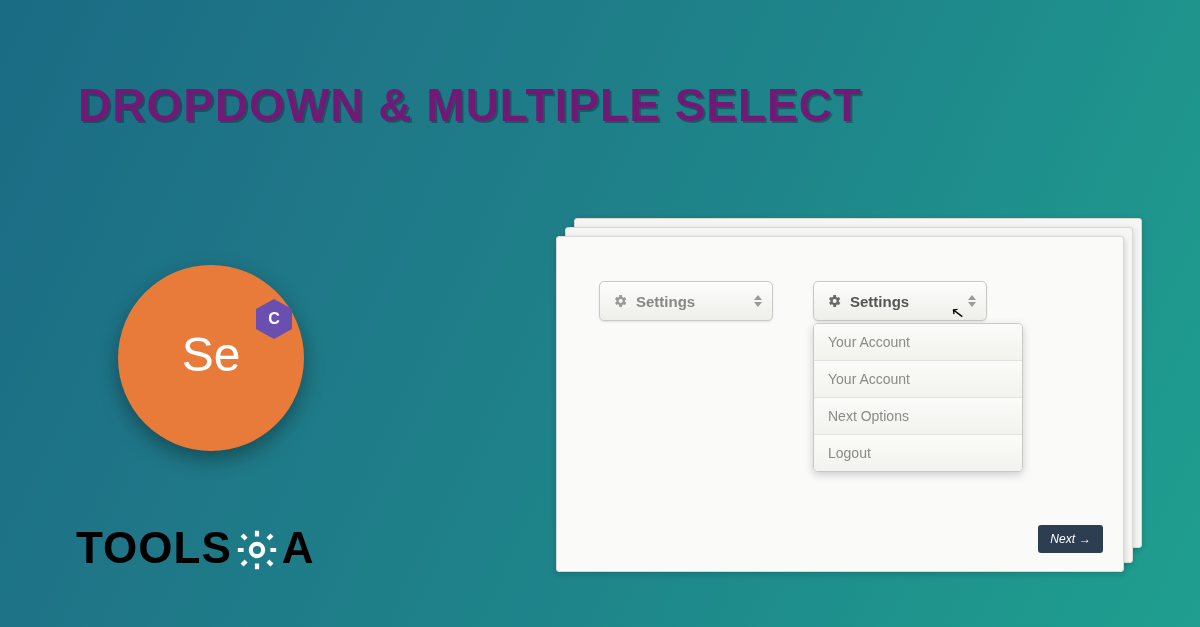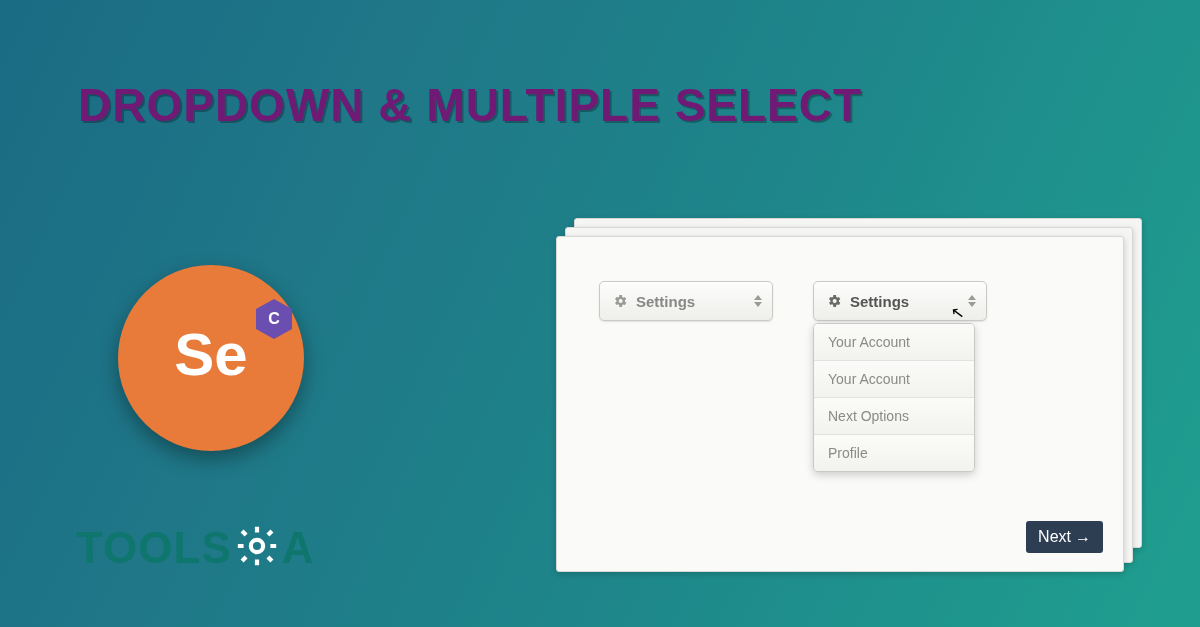--- a/index.html
+++ b/index.html
@@ -30,22 +30,22 @@
     height: 186px;
     border-radius: 50%;
     background: #e87b3a;
     box-shadow: 0 8px 20px rgba(0,0,0,0.35);
     display: flex;
     align-items: center;
     justify-content: center;
   }
   .se-text {
     color: #fff;
-    font-size: 60px;
-    font-weight: 700;
+    font-size: 48px;
+    font-weight: 400;
     font-family: Arial, sans-serif;
     position: relative;
     top: -4px;
   }
   .se-c {
     position: absolute;
     top: 34px;
     right: 12px;
     width: 36px;
     height: 40px;
@@ -58,22 +58,22 @@
     font-weight: 700;
     border-radius: 4px;
     clip-path: polygon(50% 0%, 100% 25%, 100% 75%, 50% 100%, 0% 75%, 0% 25%);
   }
   
   .logo {
     position: absolute;
     bottom: 54px;
     left: 76px;
     display: flex;
-    align-items: flex-start;
-    color: #0f766e;
+    align-items: flex-end;
+    color: #000000;
     font-family: "Arial Black", Arial, sans-serif;
     font-size: 44px;
     font-weight: 700;
     letter-spacing: 1px;
   }
   .logo .gear {
     display: inline-flex;
     align-items: center;
     justify-content: center;
     margin: 0 2px;
@@ -136,21 +136,21 @@
     left: 394px;
     font-size: 16px;
     color: #000;
     transform: rotate(-8deg);
   }
   
   .menu {
     position: absolute;
     top: 86px;
     left: 256px;
-    width: 162px;
+    width: 210px;
     border: 1px solid #c9c9c5;
     border-radius: 5px;
     background: #fafaf8;
     box-shadow: 0 3px 8px rgba(0,0,0,0.18);
     overflow: hidden;
   }
   .menu-item {
     padding: 10px 14px;
     font-size: 14px;
     color: #8a8a86;
@@ -158,26 +158,27 @@
     background: linear-gradient(#fbfbf9, #f2f2ee);
   }
   .menu-item:last-child { border-bottom: none; }
   
   .next-btn {
     position: absolute;
     bottom: 18px;
     right: 20px;
     background: #2d3e52;
     color: #fff;
-    font-size: 16px;
+    font-size: 12px;
     padding: 7px 12px;
     border-radius: 3px;
     display: flex;
     align-items: center;
     gap: 4px;
+    font-style: italic;
   }
 </style>
 </head>
 <body>
 
 <div class="title">
   <span>DROPDOWN &amp; MULTIPLE SELECT</span><br>
 </div>
 
 <div class="se-badge">
@@ -226,21 +227,21 @@
           <span class="tri down"></span>
       </span>
     </div>
 
     <span class="cursor">↖</span>
 
     <div class="menu">
       <div class="menu-item">Your Account</div>
       <div class="menu-item">Your Account</div>
       <div class="menu-item">Next Options</div>
-      <div class="menu-item">Profile</div>
+      <div class="menu-item">Logout</div>
     </div>
 
     <div class="next-btn">
       <span>Next</span>
       <span>→</span>
     </div>
 
   </div>
 </div>
 

